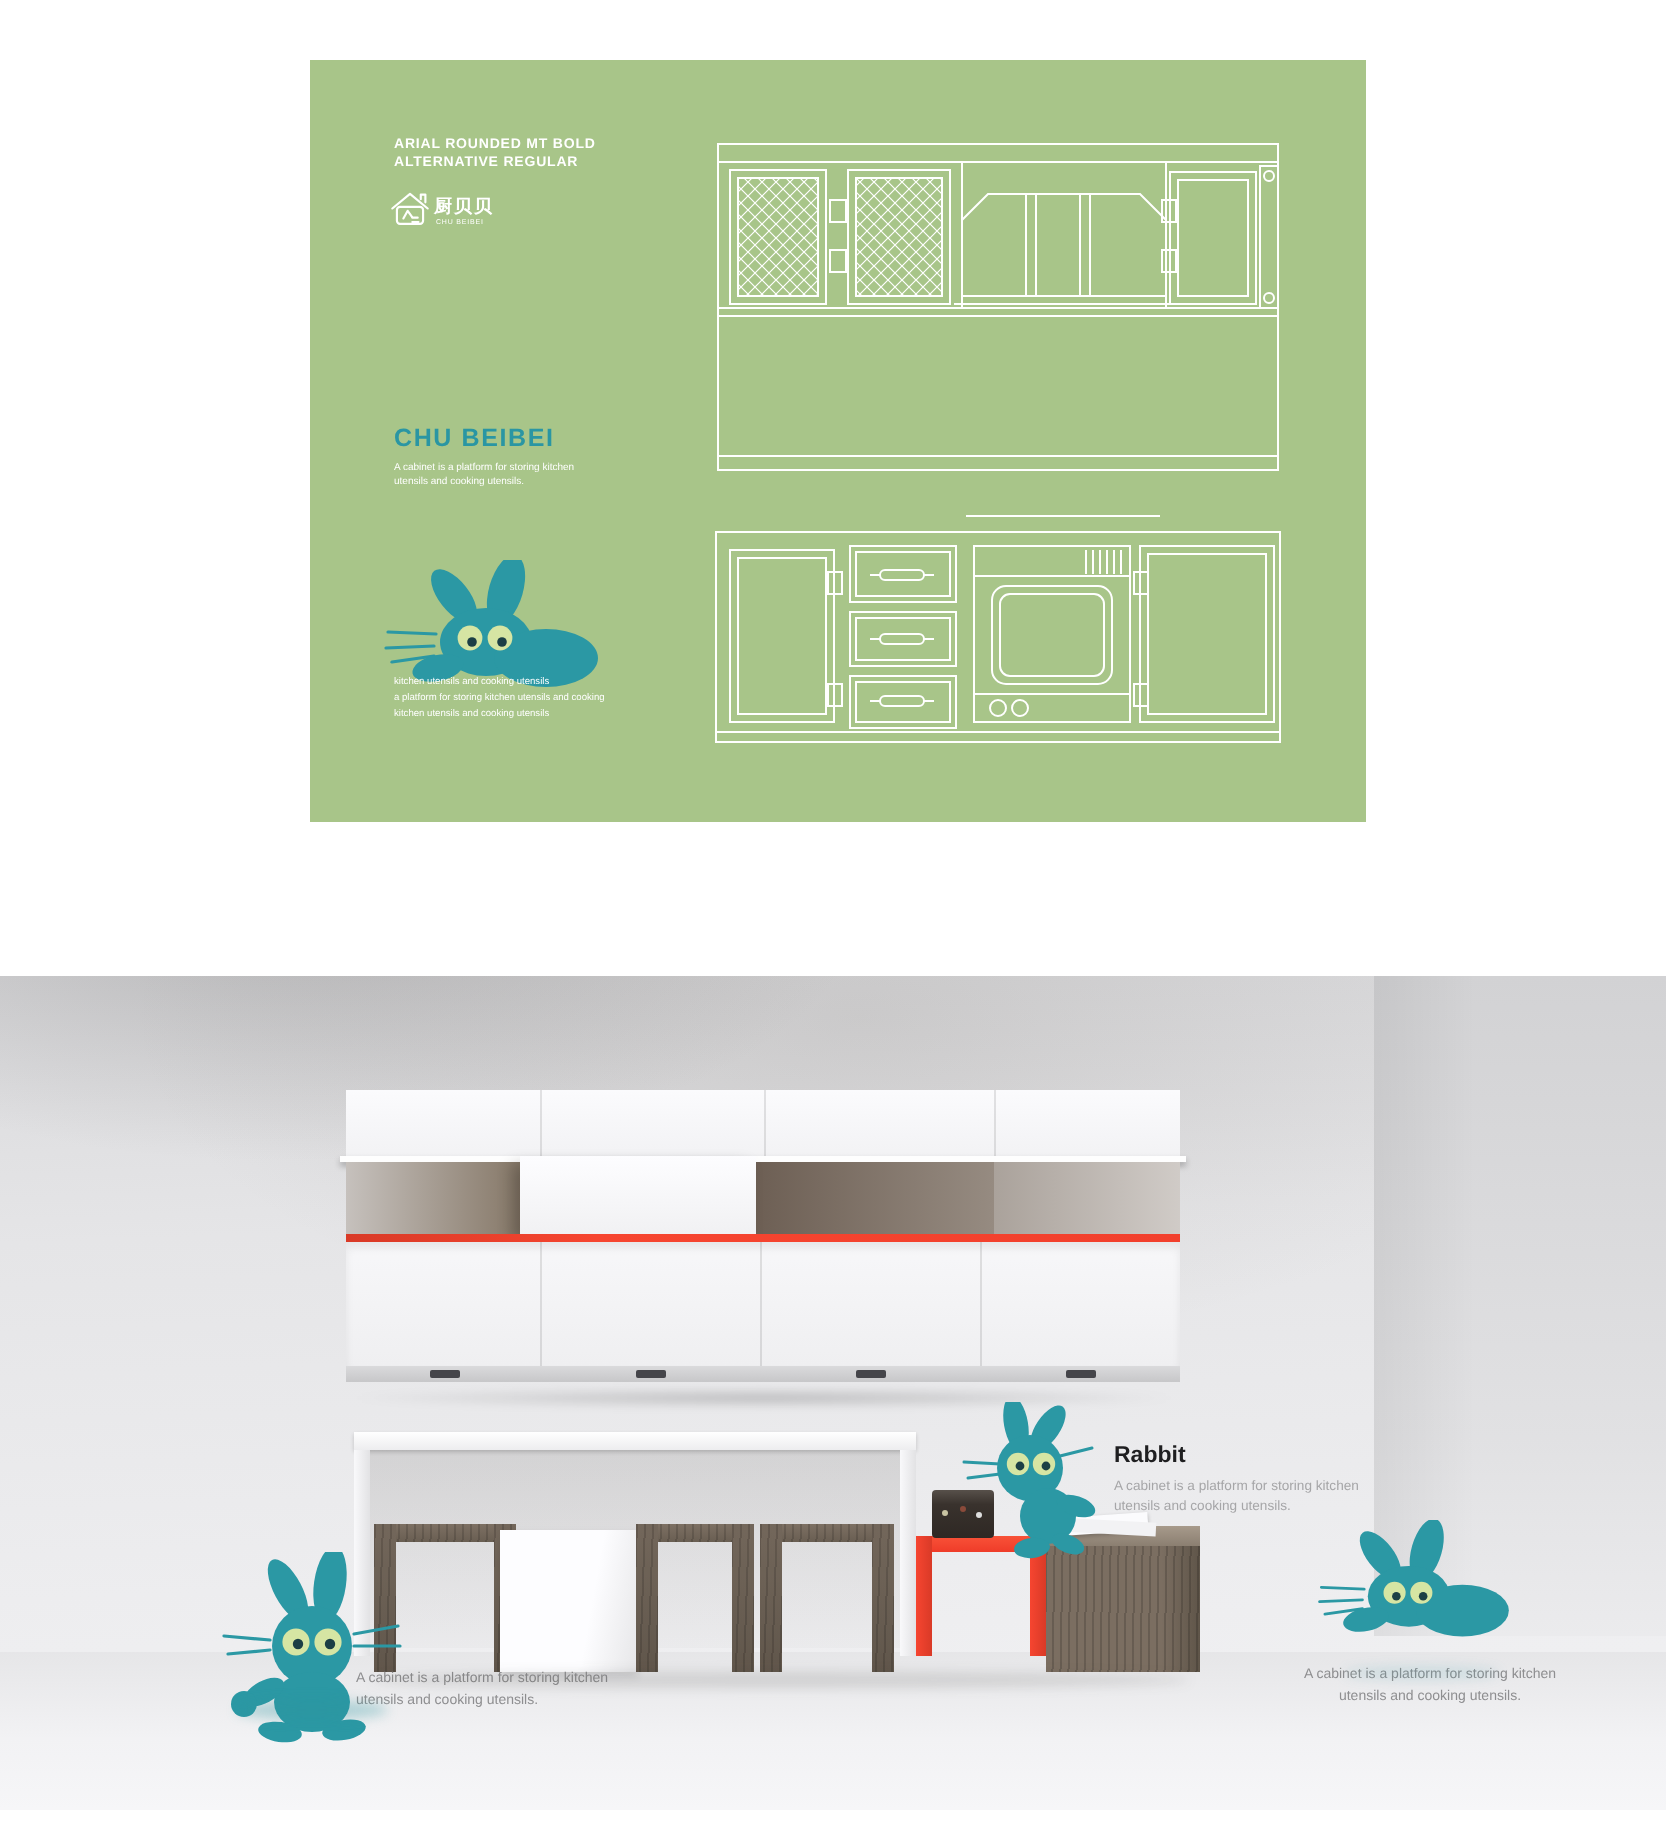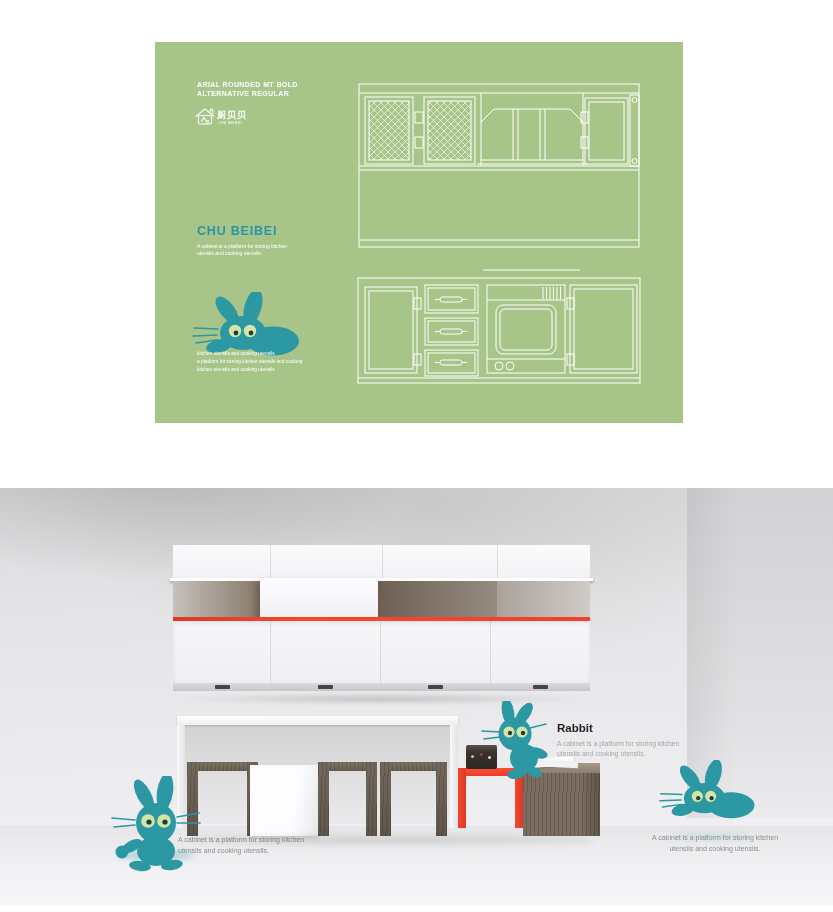--- a/index.html
+++ b/index.html
@@ -1,21 +1,21 @@
 <!DOCTYPE html>
 <html><head>
 <meta charset="utf-8">
 <style>
   html,body{margin:0;padding:0;}
   body{
     width:833px;height:912px;position:relative;background:#ffffff;
     font-family:"Liberation Sans",sans-serif;overflow:hidden;
   }
   
-  .poster{position:absolute;left:155px;top:42px;width:528px;height:381px;background:#a8c589;}
+  .poster{position:absolute;left:155px;top:30px;width:528px;height:381px;background:#a8c589;}
   .spec{position:absolute;left:42px;top:39px;color:#fff;font-size:7px;font-weight:bold;
         line-height:8.5px;letter-spacing:.4px;white-space:nowrap;}
   .logo{position:absolute;left:40px;top:64px;height:26px;}
   .logo svg{position:absolute;left:0;top:0;}
   .logo-cn{position:absolute;left:22px;top:3px;color:#fff;font-size:9px;font-weight:bold;
            letter-spacing:1px;white-space:nowrap;}
   .logo-en{position:absolute;left:23px;top:15px;color:#fff;font-size:3.5px;letter-spacing:.4px;white-space:nowrap;}
   .poster-title{position:absolute;left:42px;top:182px;color:#2a96a3;font-size:12.5px;
         font-weight:bold;letter-spacing:.8px;white-space:nowrap;}
   .poster-desc{position:absolute;left:42px;top:201px;color:#fff;font-size:5px;line-height:6.8px;}

